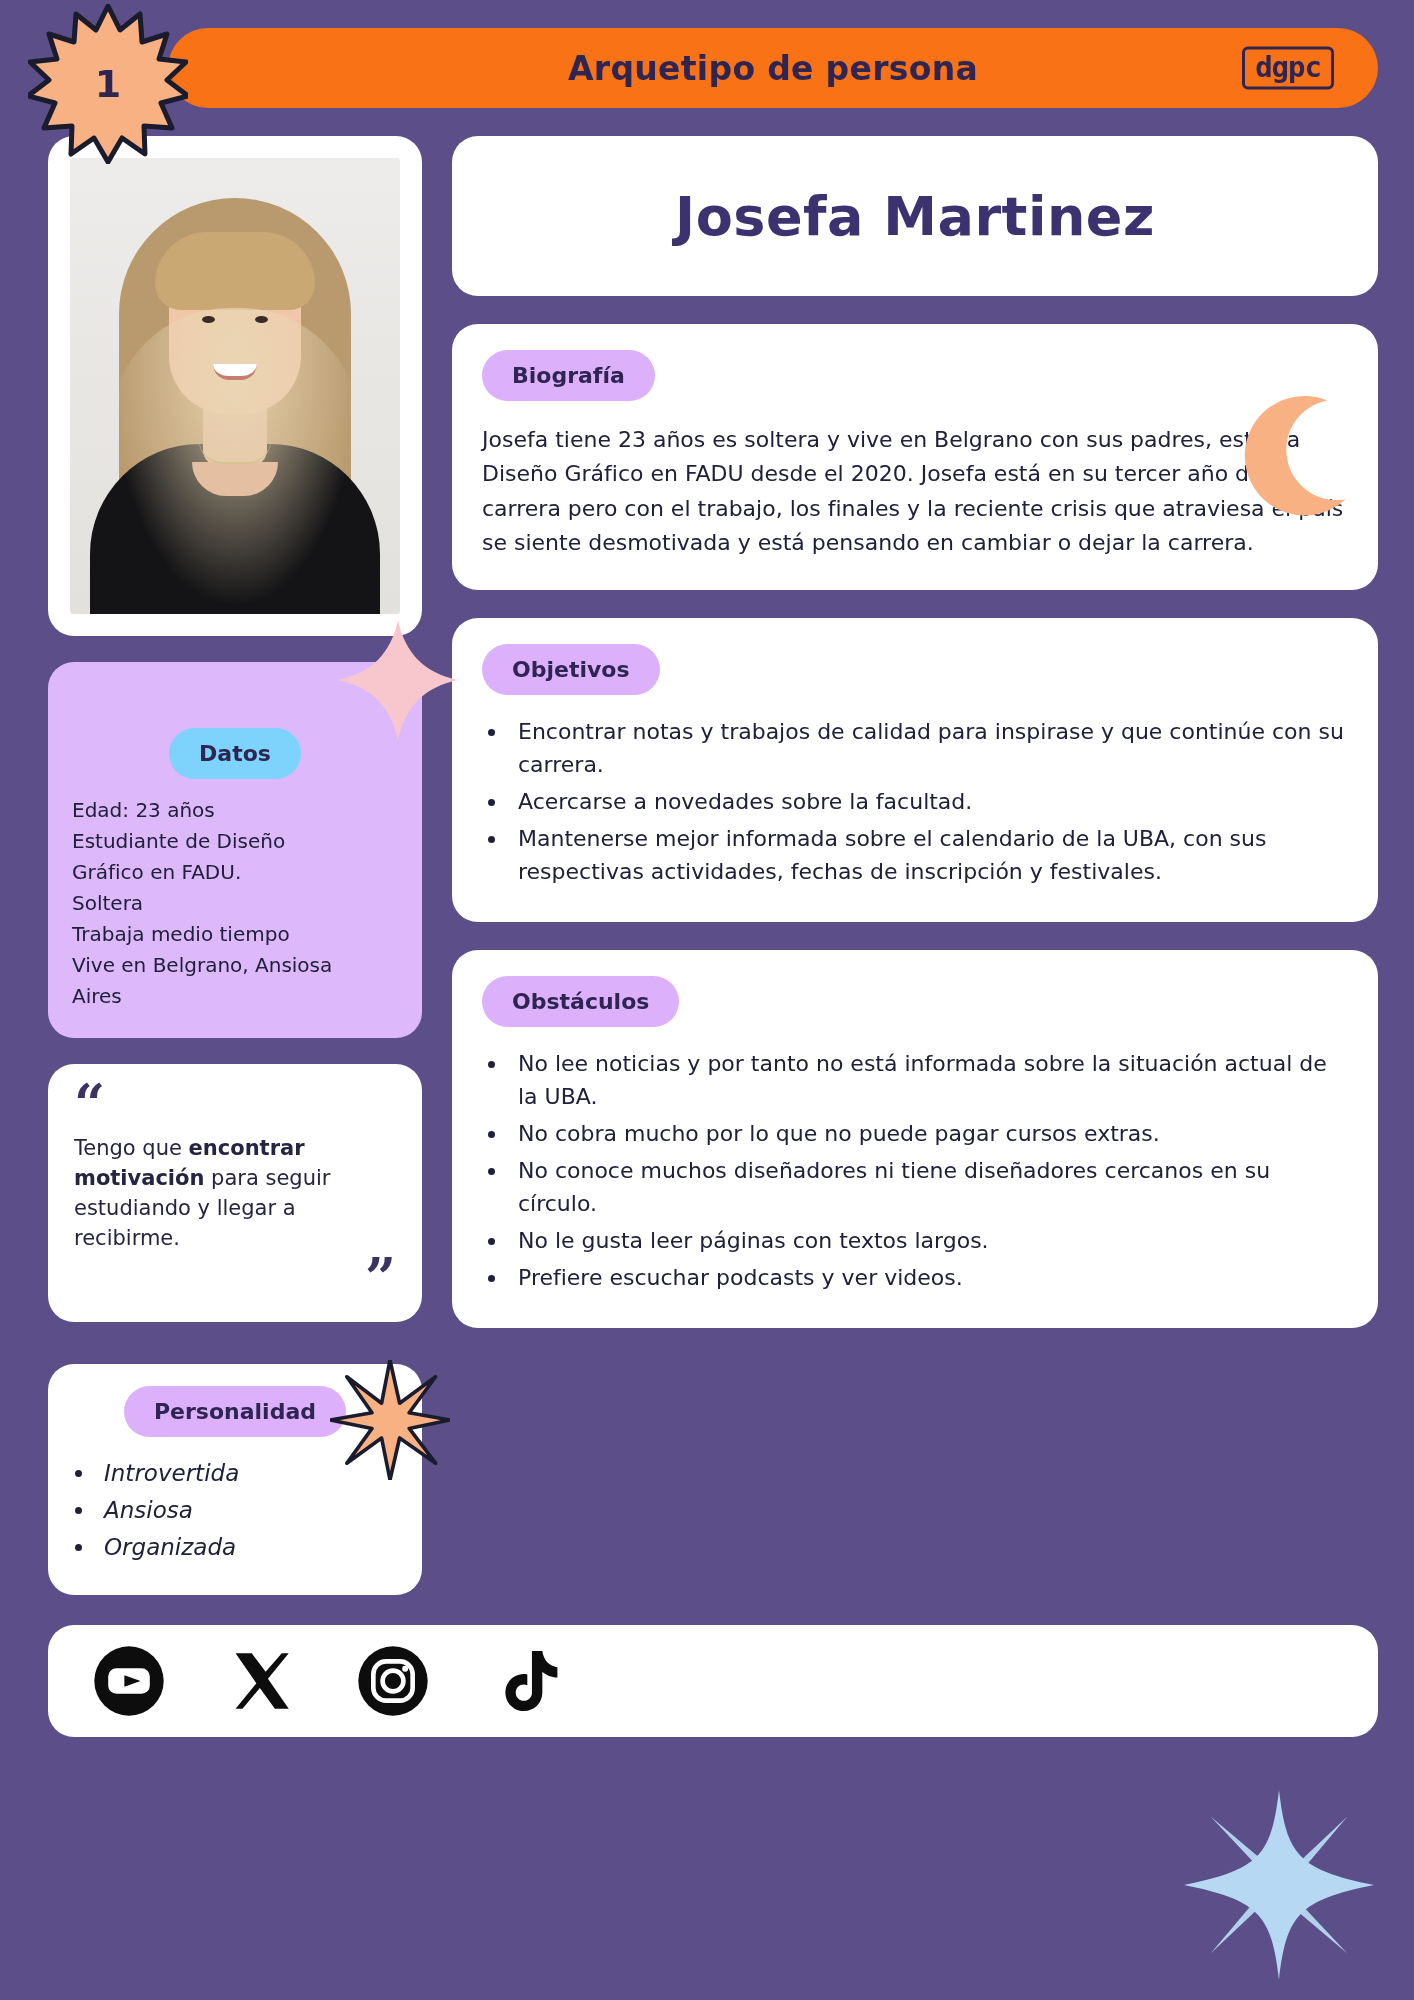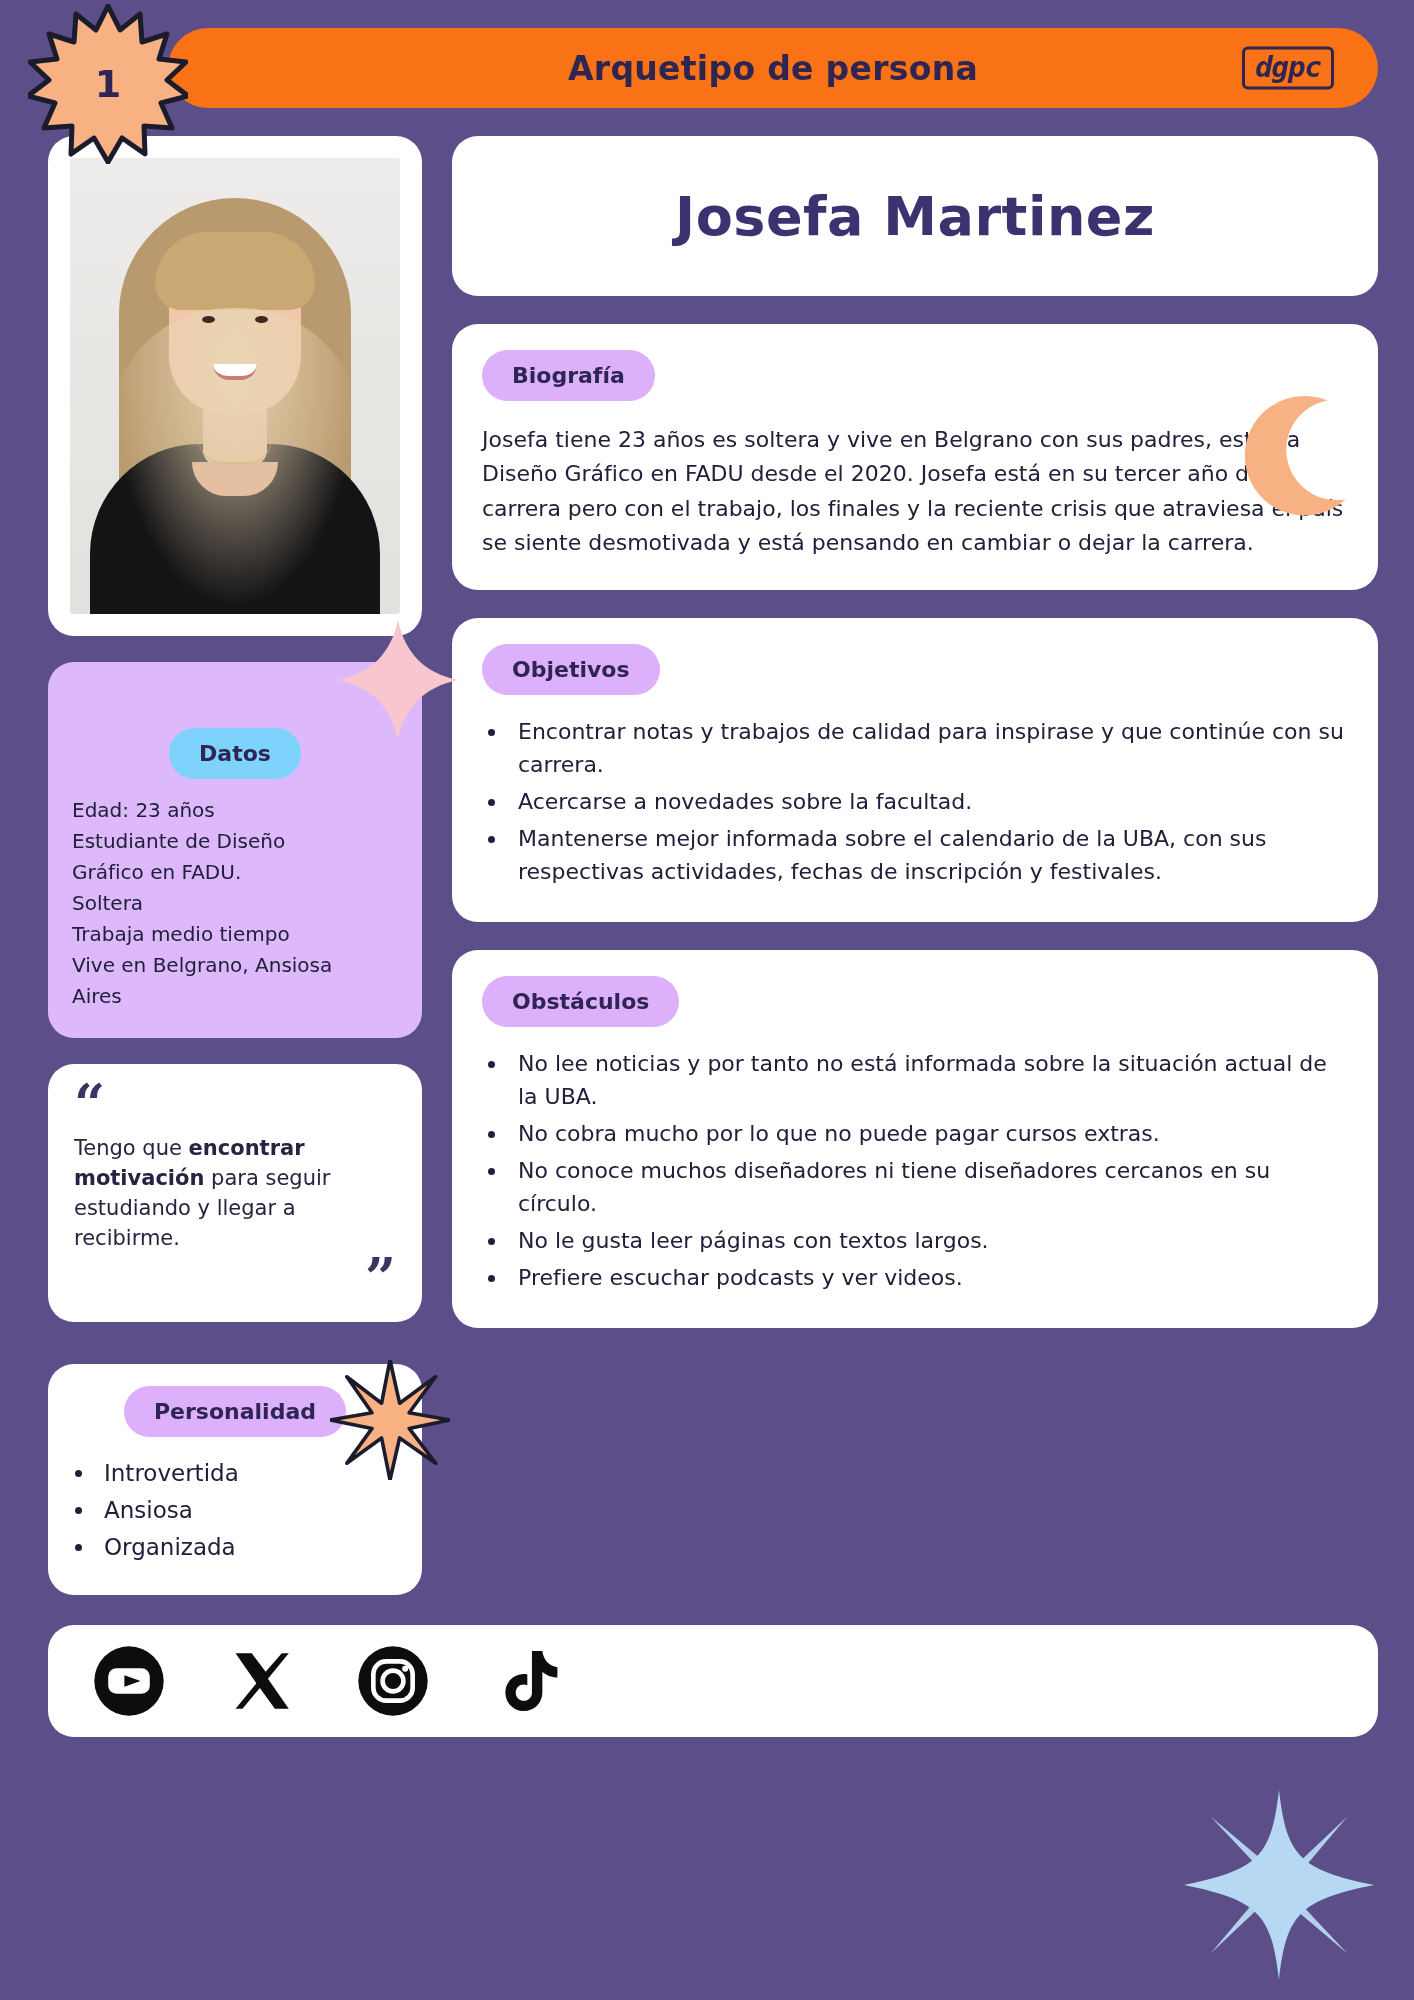--- a/index.html
+++ b/index.html
@@ -44,21 +44,20 @@
     transform: translateY(-50%);
     border: 3px solid #2e2553;
     border-radius: 6px;
     padding: 3px 10px 5px;
     font-family: "DejaVu Sans Mono", "Liberation Mono", monospace;
     font-size: 29px;
     font-weight: bold;
     color: #2e2553;
     letter-spacing: -1px;
     line-height: 1;
-    font-style: italic;
   }
 
   
   .badge-star {
     position: absolute;
     left: 28px;
     top: 4px;
     width: 160px;
     height: 160px;
     z-index: 6;
@@ -184,21 +183,21 @@
     font-size: 54px; font-weight: bold; color: #3c3363; line-height: .6;
   }
   .q-open { margin-bottom: 14px; }
   .q-text { font-size: 21px; line-height: 1.42; color: #262441; }
   .q-text b { font-weight: bold; }
   .q-close { text-align: right; margin-top: 8px; }
 
   
   .pers-card { margin-top: 42px; padding: 22px 26px 30px; }
   .pers-list { margin: 18px 0 0 22px; font-size: 23px; line-height: 1.6; color: #20203a; }
-  .pers-list li { padding-left: 8px; }
+  .pers-list li { padding-left: 8px; font-style: italic; }
 
   
   .name-card {
     height: 160px;
     display: flex; align-items: center; justify-content: center;
   }
   .name-text { font-size: 54px; font-weight: bold; color: #3d3270; letter-spacing: .5px; }
 
   .sec-card { margin-top: 28px; padding: 26px 30px 30px; position: relative; }
   .sec-body { margin-top: 22px; font-size: 22px; line-height: 1.56; color: #20203a; }

